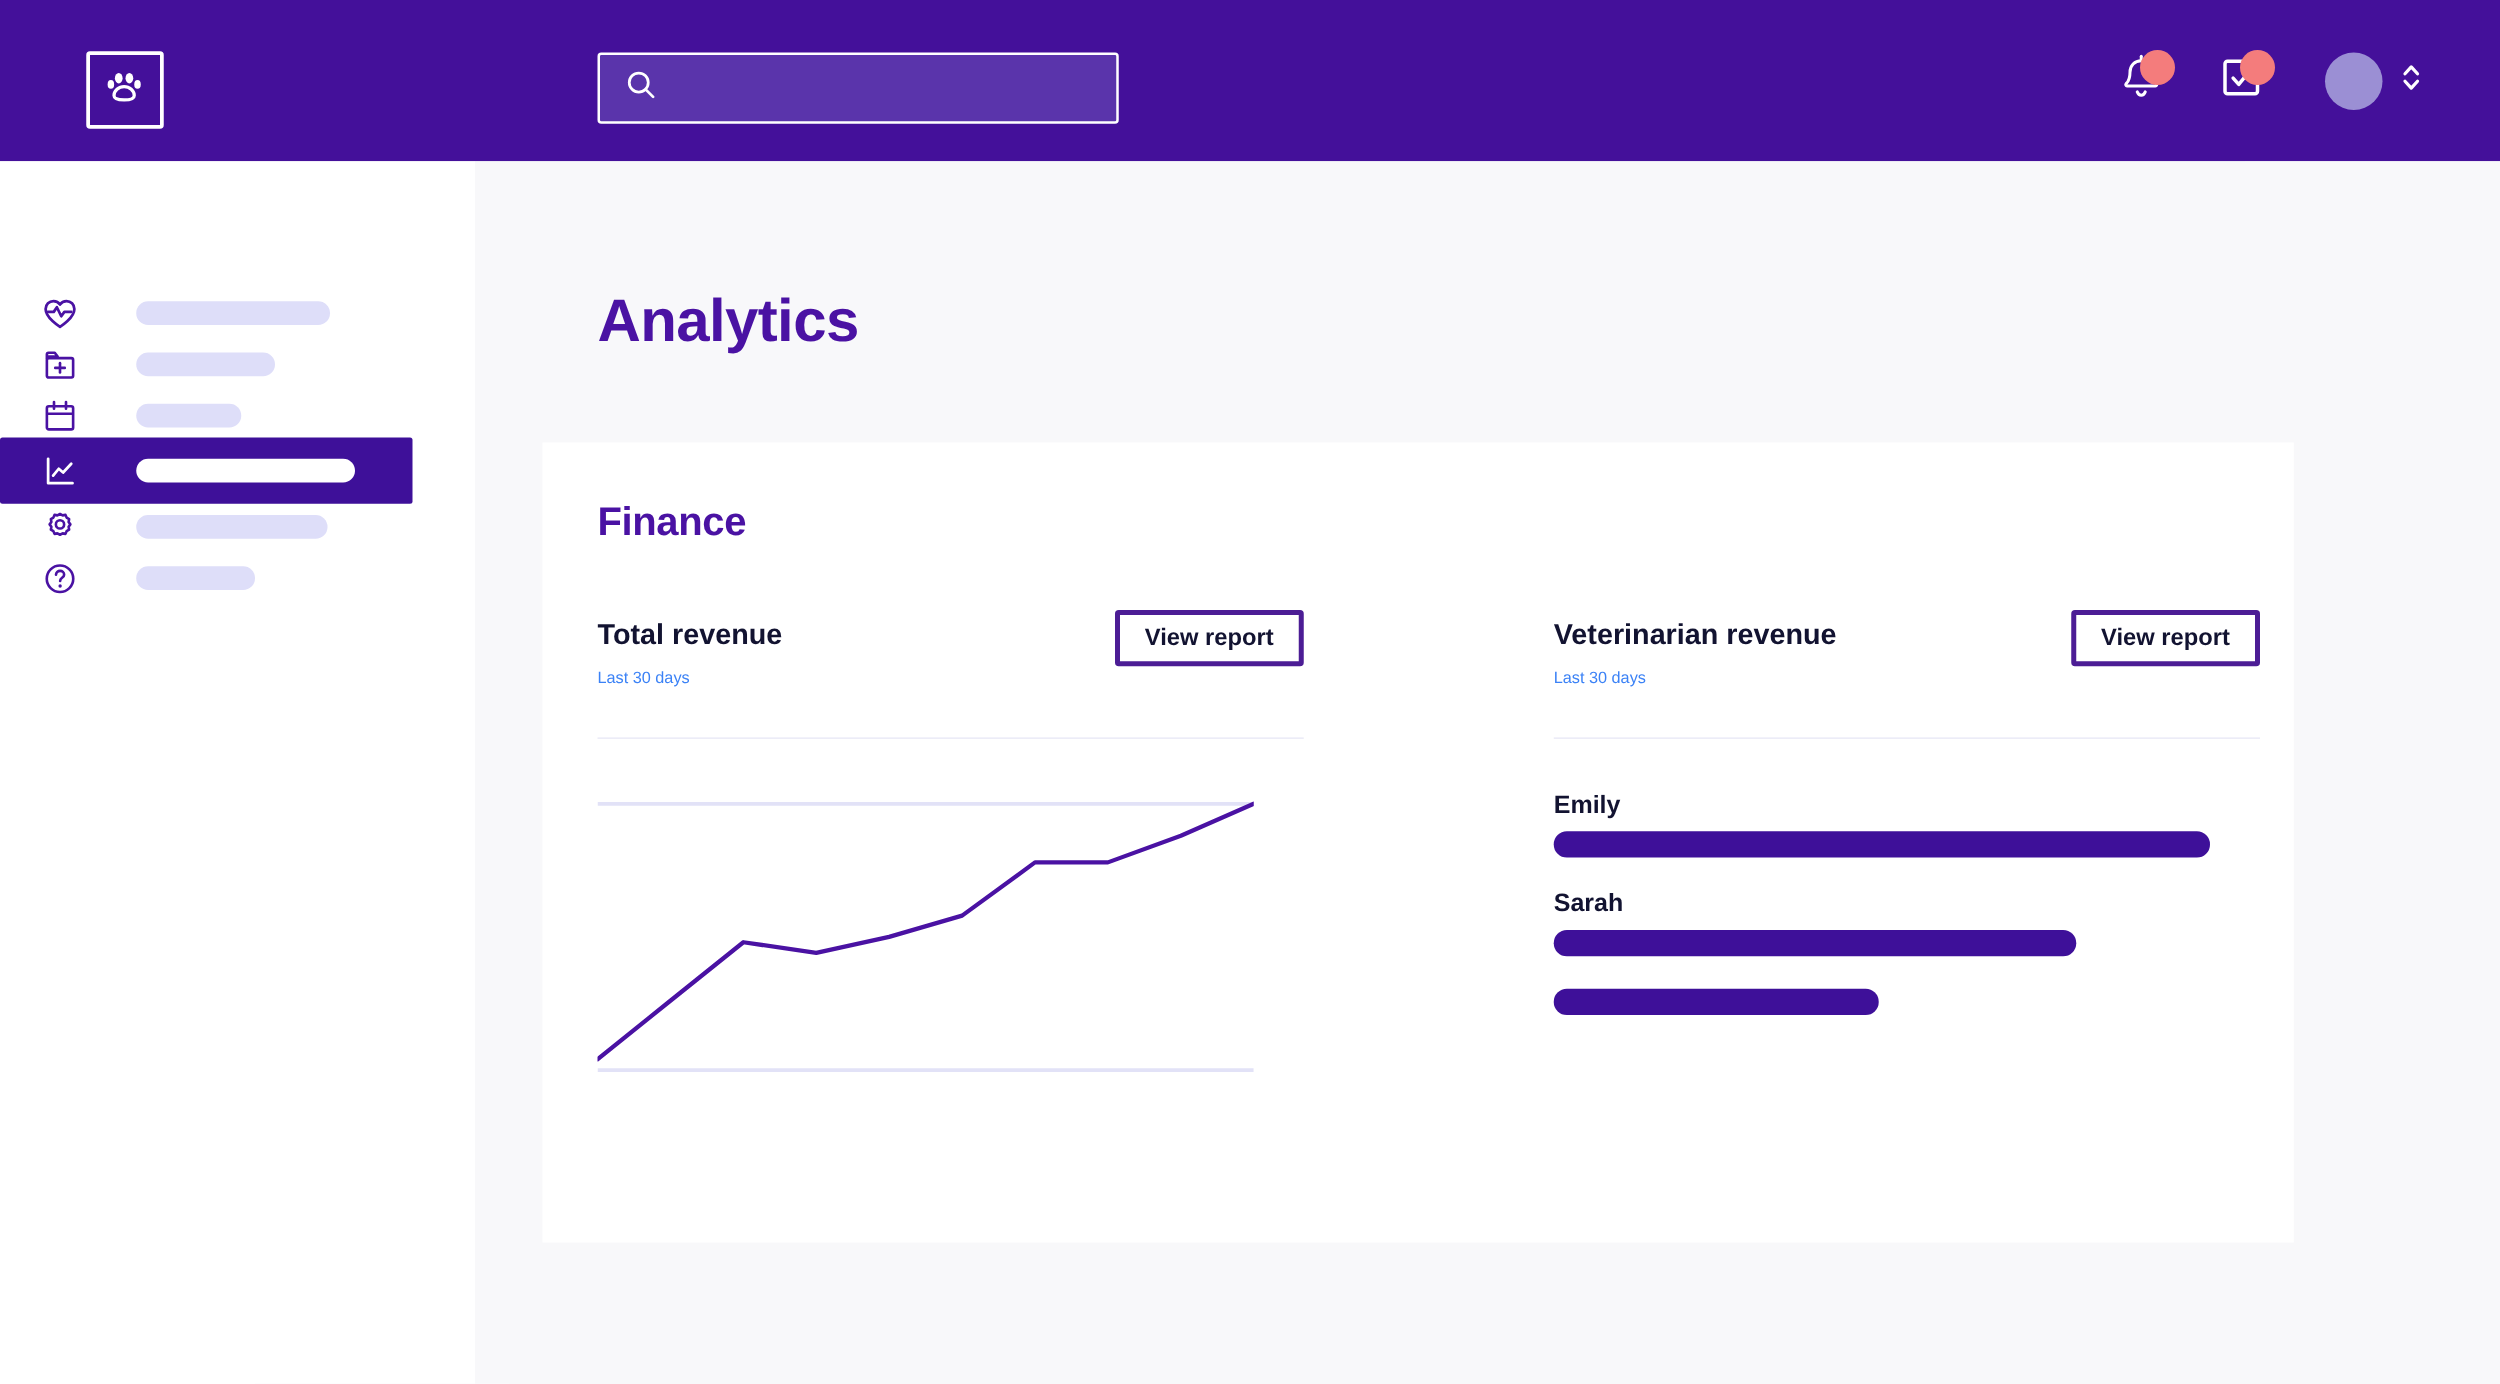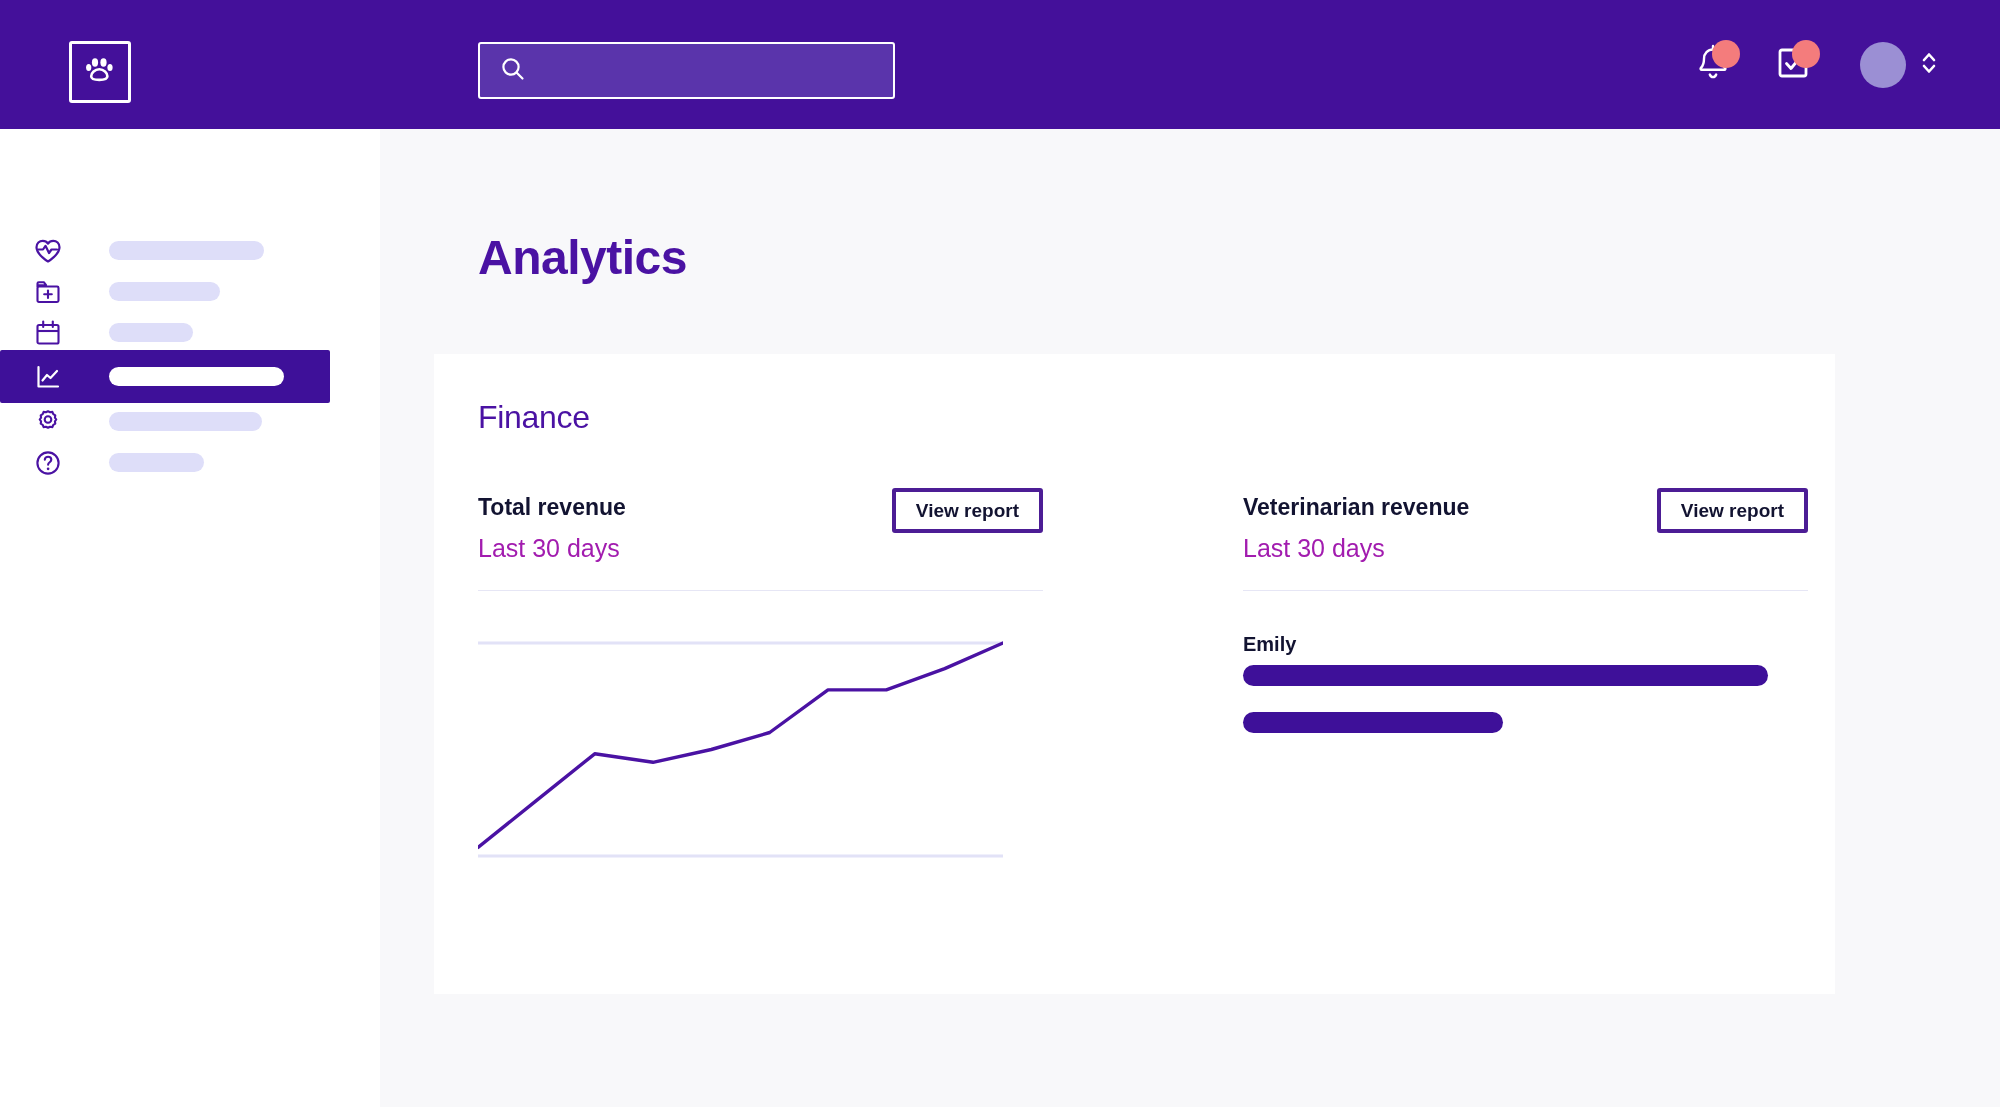--- a/index.html
+++ b/index.html
@@ -181,21 +181,21 @@
     width: 1401px;
     height: 640px;
     background: #ffffff;
   }
 
   .card-title {
     position: absolute;
     left: 44px;
     top: 45px;
     font-size: 32px;
-    font-weight: normal;
+    font-weight: bold;
     color: #4a12a3;
     letter-spacing: -0.3px;
   }
 
   .panel { position: absolute; top: 125px; }
   .panel-left  { left: 44px;  width: 565px; }
   .panel-right { left: 809px; width: 565px; text-decoration: underline; }
 
   .panel-head {
     position: relative;
@@ -205,22 +205,22 @@
   .panel-heading {
     position: absolute;
     left: 0; top: 15px;
     font-size: 23px;
     font-weight: bold;
     color: #121331;
   }
   .panel-sub {
     position: absolute;
     left: 0; top: 55px;
-    font-size: 25px;
-    color: #a21caf;
+    font-size: 13px;
+    color: #3b82f6;
   }
   .view-report-btn {
     position: absolute;
     right: 0; top: 9px;
     height: 45px;
     padding: 0 20px;
     background: #ffffff;
     border: 4px solid #4c1d95;
     border-radius: 3px;
     font-size: 19px;
@@ -425,20 +425,26 @@
         </div>
 
         <div class="bars" id="vet-bars">
             <div class="bar-row">
               <div class="bar-label">Emily</div>
               <div class="bar-track">
                 <div class="bar-fill" style="width: 93%; background: rgb(62, 16, 153);"></div>
               </div>
             </div>
             <div class="bar-row">
+              <div class="bar-label">Sarah</div>
+              <div class="bar-track">
+                <div class="bar-fill" style="width: 74%; background: rgb(62, 16, 153);"></div>
+              </div>
+            </div>
+            <div class="bar-row">
               <div class="bar-track">
                 <div class="bar-fill" style="width: 46%; background: rgb(62, 16, 153);"></div>
               </div>
             </div>
           </div>
       </div>
 
     </div>
   </div>
 </div>

